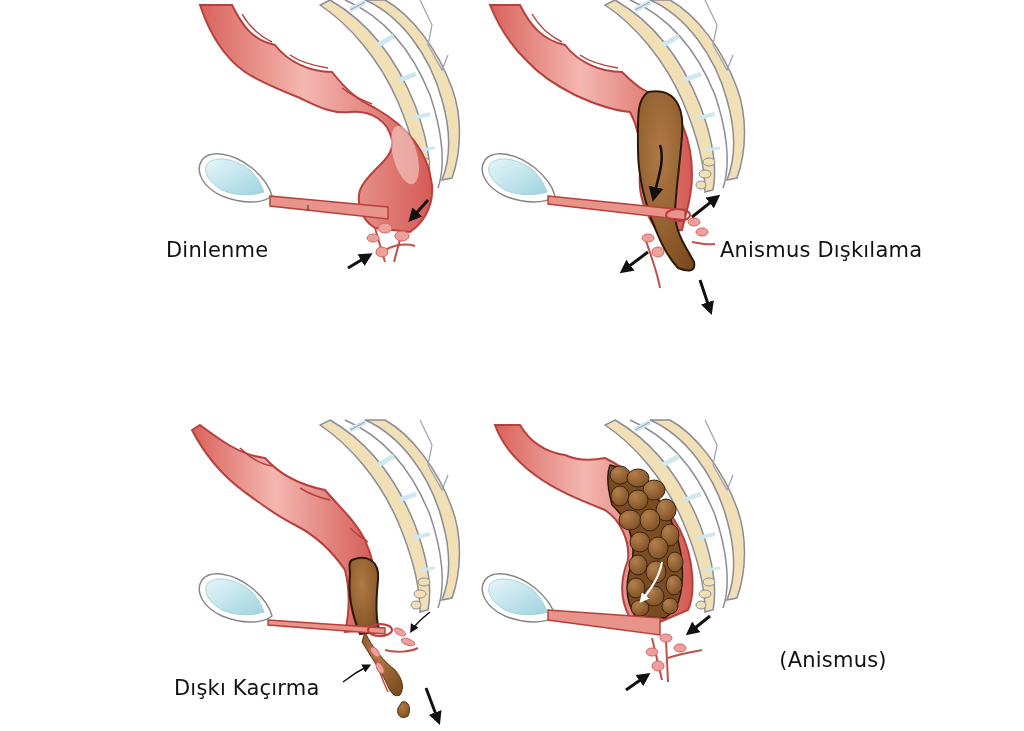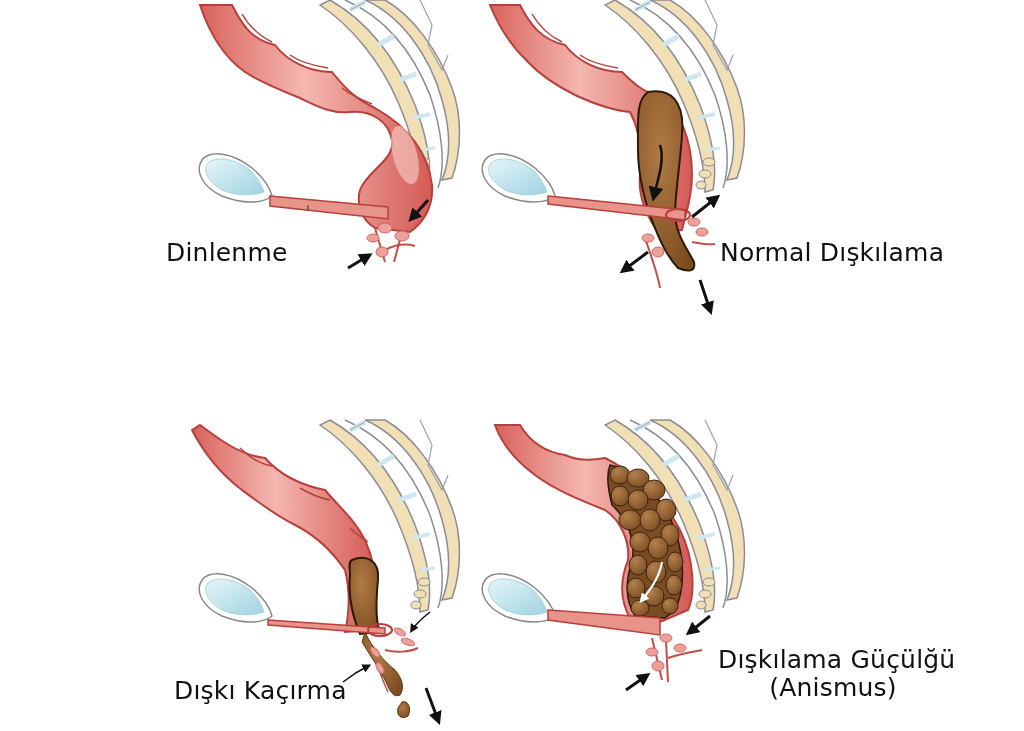--- a/index.html
+++ b/index.html
@@ -1,20 +1,20 @@
 <!DOCTYPE html>
 <html><head>
   <meta charset="utf-8">
   <style>
     html, body { margin: 0; padding: 0; background: #ffffff; }
     body { width: 1024px; height: 731px; position: relative; overflow: hidden;
            font-family: "DejaVu Sans", "Liberation Sans", sans-serif; }
     .panel { position: absolute; }
     .panel svg { position: absolute; left: 0; top: 0; overflow: visible; }
-    .label { position: absolute; font-size: 25px; color: #111; white-space: nowrap; letter-spacing: 0.2px; }
+    .label { position: absolute; font-size: 21px; color: #111; white-space: nowrap; letter-spacing: 0.2px; }
     .label.center { text-align: center; line-height: 28px; }
   </style>
 </head>
 <body>
 
 <svg width="0" height="0" style="position:absolute">
   <defs>
     <linearGradient id="colonGrad" x1="0" y1="0" x2="1" y2="0">
       <stop offset="0" stop-color="#d9625c"></stop>
       <stop offset="0.45" stop-color="#f4b7b0"></stop>
@@ -122,21 +122,21 @@
     <ellipse cx="224" cy="222" rx="6" ry="4" fill="#f0a09a" stroke="#c66"></ellipse>
     <ellipse cx="232" cy="232" rx="6" ry="4" fill="#f0a09a" stroke="#c66"></ellipse>
     <ellipse cx="178" cy="238" rx="6" ry="4" fill="#f0a09a" stroke="#c66"></ellipse>
     <ellipse cx="188" cy="252" rx="6" ry="5" fill="#f0a09a" stroke="#c66"></ellipse>
 
     <line x1="222" y1="217" x2="246" y2="198" stroke="#111" stroke-width="3" marker-end="url(#arrowHead)"></line>
     <line x1="178" y1="252" x2="154" y2="270" stroke="#111" stroke-width="3" marker-end="url(#arrowHead)"></line>
     <line x1="230" y1="280" x2="240" y2="310" stroke="#111" stroke-width="3" marker-end="url(#arrowHead)"></line>
   </svg>
 </div>
-<div class="label" style="left:720px; top:238px;">Normal Dışkılama</div>
+<div class="label" style="left:720px; top:238px;">Anismus Dışkılama</div>
 
 <div class="panel" style="left:180px; top:420px; width:300px; height:311px;">
   <svg width="300" height="311">
     <use href="#spine" x="0" y="0"></use>
     <path d="M20,5 C40,20 60,35 85,38 C100,55 120,65 145,70 C160,88 175,100 185,120
              C198,150 200,180 190,210 L165,212 C170,190 170,170 165,150 C150,128 135,115 115,105
              C95,95 78,82 62,70 C42,55 25,35 12,10 Z" fill="url(#colonGrad)" stroke="#b8403c" stroke-width="2"></path>
     <path d="M60,28 C70,38 80,44 92,46" fill="none" stroke="#b8403c" stroke-width="1.5"></path>
     <path d="M120,68 C130,74 140,78 150,80" fill="none" stroke="#b8403c" stroke-width="1.5"></path>
     <path d="M170,108 C176,114 182,118 188,122" fill="none" stroke="#b8403c" stroke-width="1.5"></path>
@@ -199,15 +199,14 @@
     <path d="M198,238 C210,234 222,232 232,230" fill="none" stroke="#c0504a" stroke-width="2"></path>
     <ellipse cx="196" cy="218" rx="6" ry="4" fill="#f0a09a" stroke="#c66"></ellipse>
     <ellipse cx="210" cy="228" rx="6" ry="4" fill="#f0a09a" stroke="#c66"></ellipse>
     <ellipse cx="182" cy="232" rx="6" ry="4" fill="#f0a09a" stroke="#c66"></ellipse>
     <ellipse cx="188" cy="246" rx="6" ry="5" fill="#f0a09a" stroke="#c66"></ellipse>
     <line x1="240" y1="196" x2="220" y2="212" stroke="#111" stroke-width="3" marker-end="url(#arrowHead)"></line>
     <line x1="156" y1="270" x2="176" y2="256" stroke="#111" stroke-width="3" marker-end="url(#arrowHead)"></line>
   </svg>
 </div>
 <div class="label center" style="left:718px; top:646px; width:230px;">
-  <div>Dışkılama Güçülğü</div>
   <div>(Anismus)</div>
 </div>
 
 </body></html>

